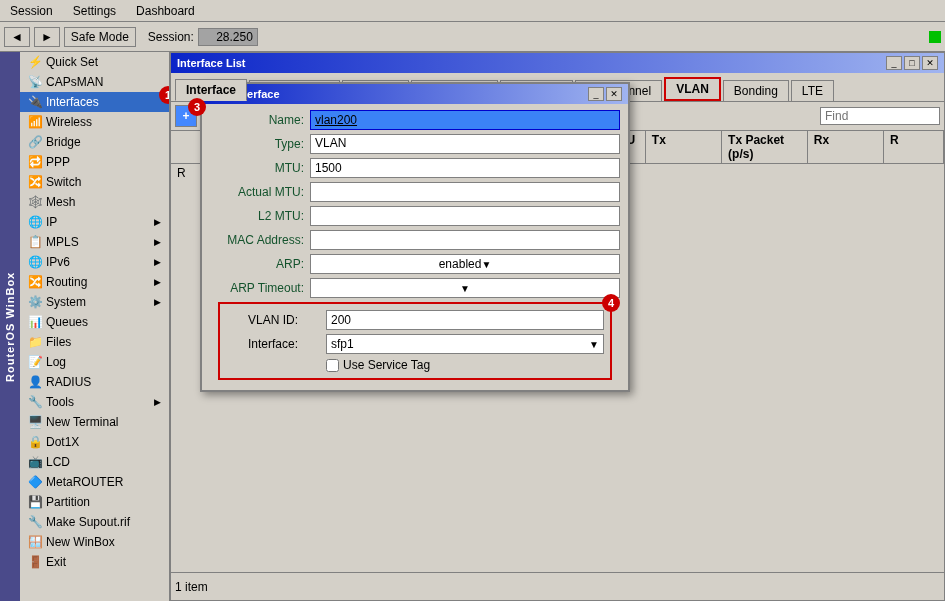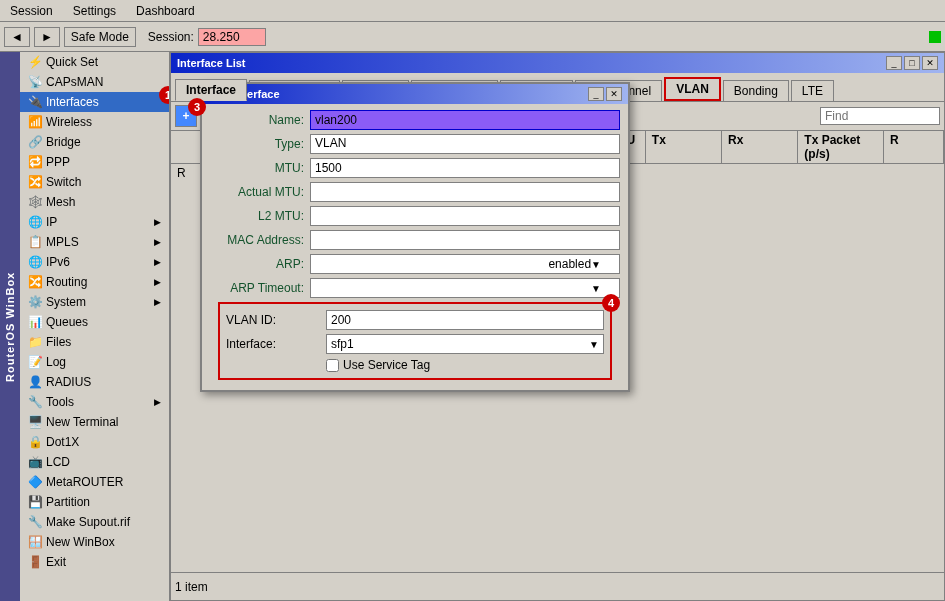--- a/index.html
+++ b/index.html
@@ -6,21 +6,21 @@
     body { background: #c0c0c0; width: 945px; height: 601px; overflow: hidden; }
     
     
     .menu-bar { background: #d4d0c8; border-bottom: 1px solid #808080; display: flex; align-items: center; padding: 6px 4px; gap: 8px; height: 22px; }
     .menu-item { padding: 2px 6px; cursor: pointer; }
     
     
     .toolbar { background: #d4d0c8; border-bottom: 1px solid #808080; display: flex; align-items: center; padding: 2px 4px; gap: 4px; height: 30px; }
     .toolbar-btn { background: #d4d0c8; border: 1px solid #808080; padding: 2px 6px; cursor: pointer; display: flex; align-items: center; gap: 3px; }
     .session-label { margin-left: 8px; }
-    .session-value { background: #fca5a5; border: 1px solid #808080; padding: 1px 4px; width: 68px; text-align: left; }
+    .session-value { background: #a3a3a3; border: 1px solid #808080; padding: 1px 4px; width: 60px; text-align: right; }
     .green-indicator { width: 12px; height: 12px; background: #00c000; margin-left: auto; }
     
     
     .main-layout { display: flex; height: calc(601px - 52px); }
     
     
     .sidebar { width: 150px; background: #d4d0c8; border-right: 1px solid #808080; overflow-y: auto; flex-shrink: 0; }
     .sidebar-item { display: flex; align-items: center; padding: 2px 8px; cursor: pointer; gap: 4px; height: 20px; }
     .sidebar-item.active { background: #316ac5; color: white; }
     .sidebar-item .icon { width: 14px; height: 14px; display: inline-block; flex-shrink: 0; }
@@ -67,28 +67,28 @@
     .modal { position: absolute; top: 30px; left: 30px; width: 430px; background: #d4d0c8; border: 2px solid #808080; box-shadow: 3px 3px 8px rgba(0,0,0,0.4); }
     .modal-titlebar { background: linear-gradient(to right, #0a24c8, #a0b4f0); color: white; padding: 3px 6px; display: flex; align-items: center; justify-content: space-between; height: 20px; }
     .modal-title { font-weight: bold; font-size: 11px; }
     .modal-tabs { display: flex; padding: 4px 4px 0; background: #d4d0c8; }
     .modal-tab { padding: 3px 10px; border: 1px solid #808080; border-bottom: none; background: #c8c8c8; cursor: pointer; margin-right: 2px; font-size: 11px; }
     .modal-tab.active { background: #d4d0c8; font-weight: bold; }
     .modal-body { display: flex; padding: 0; }
     .form-row { display: flex; align-items: center; margin-bottom: 4px; }
     .form-label { width: 100px; text-align: right; padding-right: 6px; color: #14532d; }
     .form-input { flex: 1; background: white; border: 1px solid #808080; padding: 1px 4px; height: 20px; }
-    .form-input.name-field { background: #8b5cf6; border: 1px solid #0000cc; }
-    .form-select { flex: 1; background: white; border: 1px solid #808080; padding: 1px 18px; height: 20px; display: flex; align-items: center; justify-content: flex-end; }
+    .form-input.name-field { background: #3b82f6; border: 1px solid #0000cc; text-decoration: underline; }
+    .form-select { flex: 1; background: white; border: 1px solid #808080; padding: 1px 10px; height: 20px; display: flex; align-items: center; justify-content: center; }
     .select-arrow { font-size: 10px; }
     
     
     .vlan-section { border: 2px solid #cc0000; margin: 4px 8px; padding: 6px; background: #d4d0c8; }
     .vlan-row { display: flex; align-items: center; margin-bottom: 4px; }
-    .vlan-label { width: 100px; text-align: left; padding-right: 6px; }
+    .vlan-label { width: 100px; text-align: center; padding-right: 6px; }
     .vlan-input { flex: 1; background: white; border: 1px solid #808080; padding: 1px 4px; height: 20px; }
     .vlan-select { flex: 1; background: white; border: 1px solid #808080; padding: 1px 4px; height: 20px; display: flex; align-items: center; justify-content: space-between; }
     .checkbox-row { display: flex; align-items: center; margin-left: 100px; gap: 4px; }
     
     
     .modal-buttons { padding: 8px; display: flex; flex-direction: column; gap: 4px; }
     .action-btn { background: #d4d0c8; border: 1px solid #808080; padding: 3px 8px; cursor: pointer; text-align: center; width: 80px; }
     
     
     .circle-badge { width: 22px; height: 22px; background: #cc0000; color: white; border-radius: 50%; display: flex; align-items: center; justify-content: center; font-weight: bold; font-size: 13px; position: absolute; }
@@ -288,22 +288,22 @@
       </div>
 
       <div class="table-header">
         <div class="th" style="width:20px;"></div>
         <div class="th name">Name</div>
         <div class="th type">Type</div>
         <div class="th mtu">MTU</div>
         <div class="th actual">Actual MTU</div>
         <div class="th l2mtu">L2 MTU</div>
         <div class="th tx">Tx</div>
+        <div class="th txpps">Tx Packet (p/s)</div>
         <div class="th rx">Rx</div>
-        <div class="th txpps">Tx Packet (p/s)</div>
         <div class="th" style="width:30px;">R</div>
       </div>
 
       <div class="table-row-r">
         <span>R</span>
         <span style="margin-left:10px; width:150px;">0 bps</span>
         <span style="width:80px;">0 bps</span>
         <span>0</span>
       </div>
 

